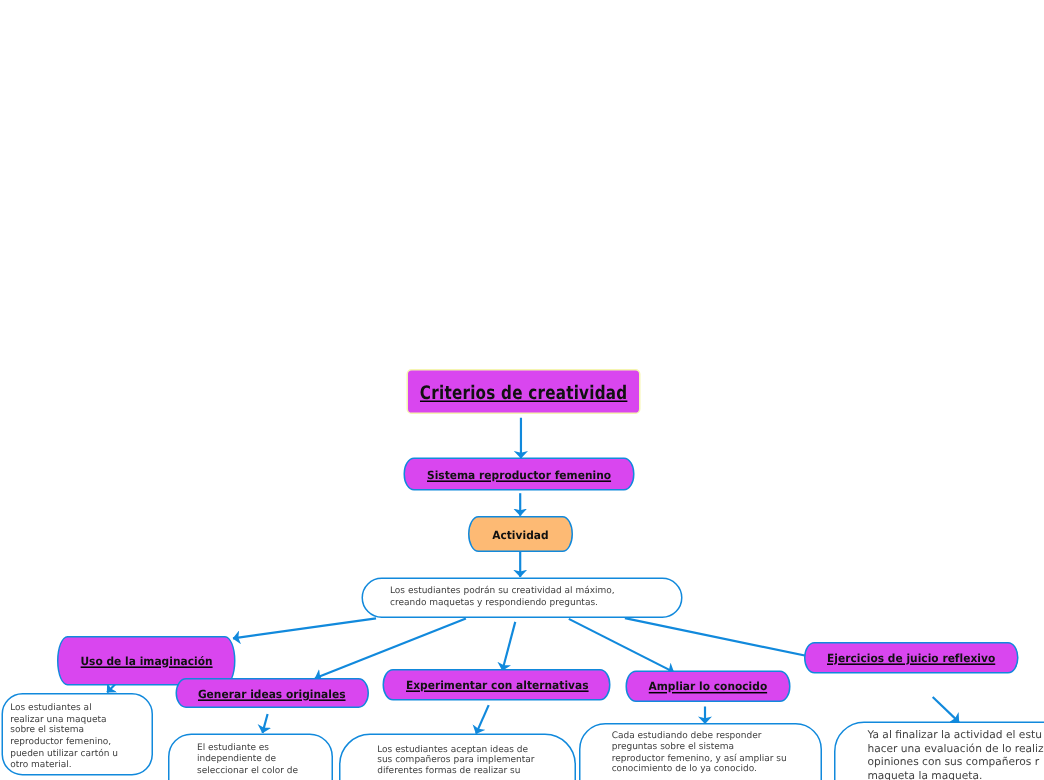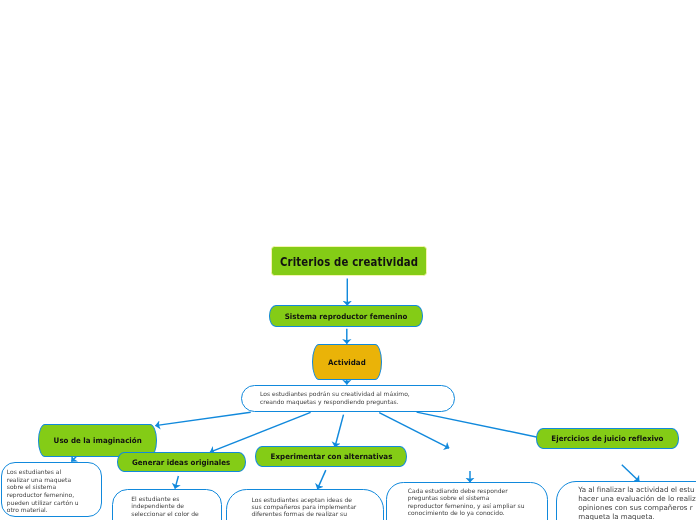--- a/index.html
+++ b/index.html
@@ -7,21 +7,21 @@
   body{width:696px;height:520px;background:#ffffff;overflow:hidden;
        font-family:"DejaVu Sans","Liberation Sans",sans-serif;
        -webkit-font-smoothing:antialiased;}
   #stage{position:relative;width:696px;height:520px;overflow:hidden;background:#fff;
           transform:translateZ(0);}
   #edges{position:absolute;left:0;top:0;}
   .node{position:absolute;box-sizing:border-box;display:flex;align-items:center;
         justify-content:center;text-align:center;isolation:isolate;}
   .lbl{display:block;white-space:nowrap;will-change:opacity;}
   .pill{border-radius:7px / 50%;align-items:center;}
-  .green{background:#84cc16;}
+  .green{background:#d946ef;text-decoration:underline;}
   .greenlbl{color:#111111;font-weight:bold;font-size:7.5px;letter-spacing:0.02px;
             transform:scaleX(0.944) translateY(0.3px);}
   .bnode{border:1.3px solid #1189dc;}
   .tbox{position:absolute;box-sizing:border-box;background:#ffffff;
         border:1.3px solid #1189dc;border-radius:14px;color:#404040;}
   .tbox p{transform:translateZ(0);}
   .lbl{transform-origin:center;}
   .tbox p{margin:0;}
 </style>
 </head>
@@ -54,38 +54,41 @@
 
   <div class="node green" style="left:270.7px;top:246.4px;width:156.2px;height:30px;border-radius:3.4px;
               border:1.7px solid #f5f5b0;">
     <span class="lbl" style="color:#111;font-weight:bold;font-size:12.45px;letter-spacing:0.2px;transform:scaleX(0.813);">Criterios de creatividad</span>
   </div>
 
   <div class="node green pill bnode" style="left:269.3px;top:305.4px;width:153.5px;height:21.3px;">
     <span class="lbl greenlbl">Sistema reproductor femenino</span>
   </div>
 
-  <div class="node pill bnode" style="left:312px;top:344px;width:70px;height:36px;background:#eab308;">
+  <div class="node pill bnode" style="left:312px;top:344px;width:70px;height:24px;background:#fdba74;">
     <span class="lbl greenlbl">Actividad</span>
   </div>
 
   <div class="tbox" style="left:241px;top:385px;width:214px;height:27px;border-radius:13.5px;
               padding:4.4px 0 0 18px;font-size:6px;line-height:7.4px;">
     <p>Los estudiantes podrán su creatividad al máximo,</p>
     <p>creando maquetas y respondiendo preguntas.</p>
   </div>
 
   <div class="node green pill bnode" style="left:38px;top:423.5px;width:119px;height:33px;">
     <span class="lbl greenlbl">Uso de la imaginación</span>
   </div>
   <div class="node green pill bnode" style="left:117px;top:452.4px;width:129px;height:20px;">
     <span class="lbl greenlbl">Generar ideas originales</span>
   </div>
   <div class="node green pill bnode" style="left:255px;top:446px;width:152px;height:21px;">
     <span class="lbl greenlbl">Experimentar con alternativas</span>
+  </div>
+  <div class="node green pill bnode" style="left:417px;top:447px;width:110px;height:20.5px;">
+    <span class="lbl greenlbl">Ampliar lo conocido</span>
   </div>
   <div class="node green pill bnode" style="left:536px;top:428px;width:143px;height:20.6px;">
     <span class="lbl greenlbl">Ejercicios de juicio reflexivo</span>
   </div>
 
   <div class="tbox" style="left:1px;top:462.2px;width:101px;height:55.2px;border-radius:14px;
               padding:5.2px 0 0 4.8px;font-size:6px;line-height:7.54px;">
     <p>Los estudiantes al</p>
     <p>realizar una maqueta</p>
     <p>sobre el sistema</p>

